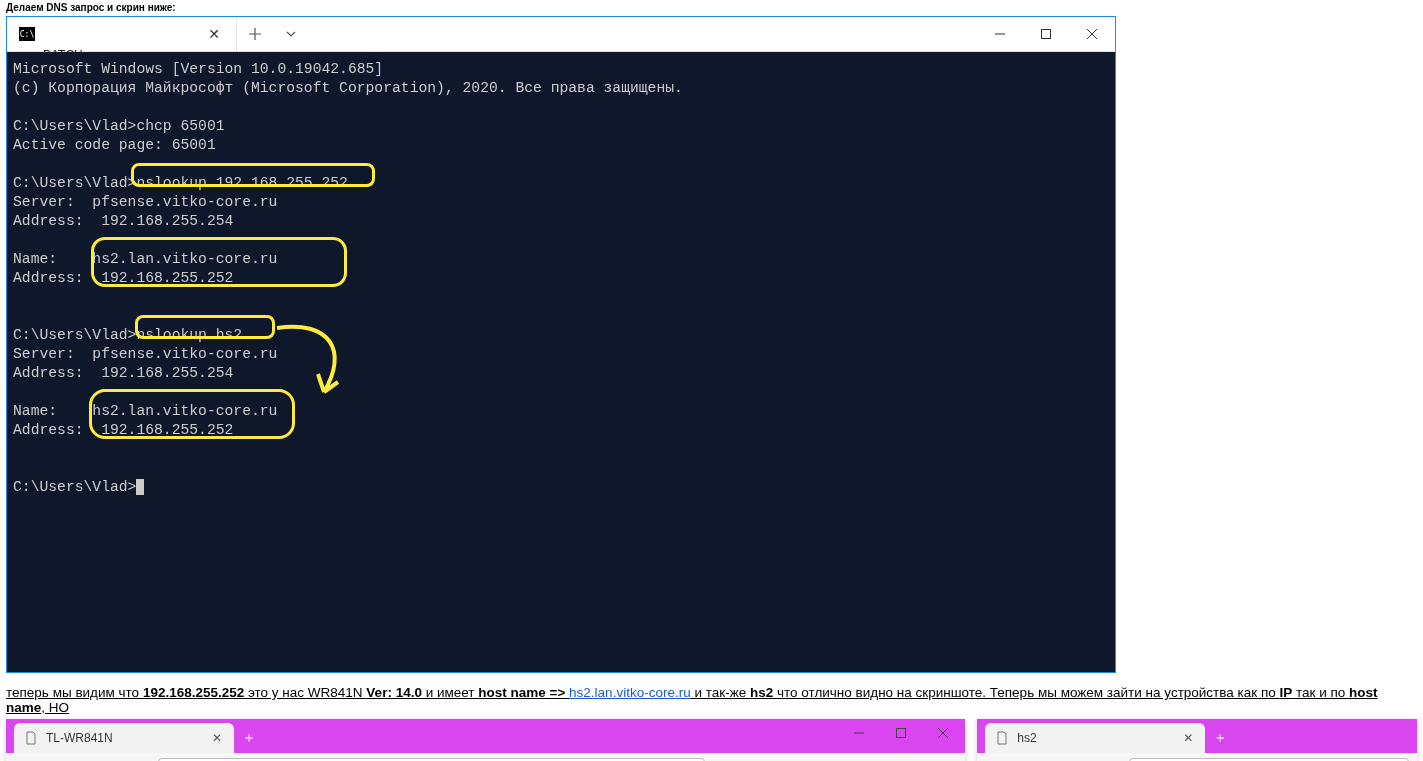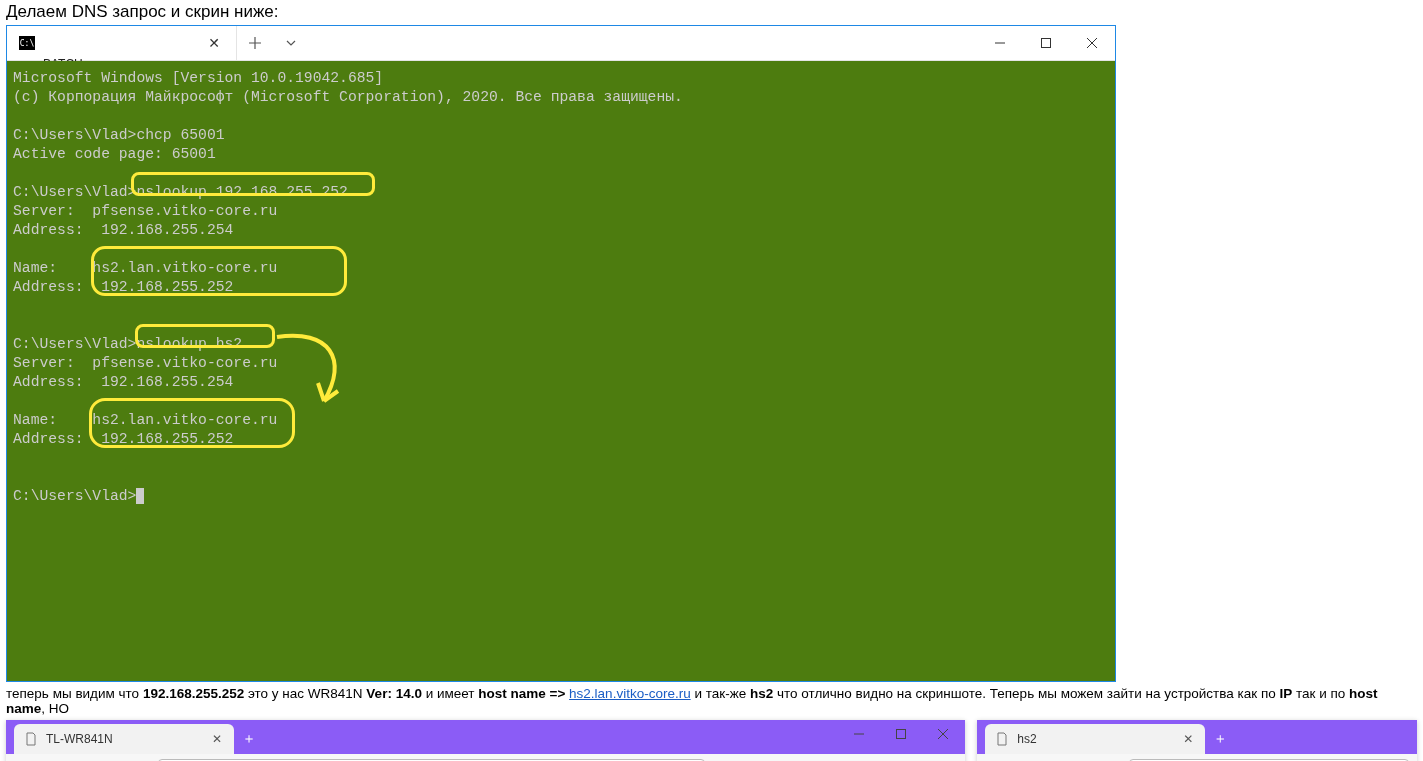--- a/index.html
+++ b/index.html
@@ -5,21 +5,21 @@
   * { box-sizing: border-box; }
   body {
     margin: 0; padding: 0;
     font-family: "Segoe UI", Arial, sans-serif;
     font-size: 14px;
     background: #fff;
     color: #000;
     width: 1423px;
   }
   .page { padding: 2px 6px 6px 6px; }
-  .intro { font-size: 17px; margin-bottom: 3px; }
+  .intro { font-size: 10px; margin-bottom: 3px; font-weight: bold; }
   .terminal-window {
     border: 1px solid #1e88e5;
     width: 1110px;
     background: #000;
     position: relative;
   }
   .titlebar {
     height: 35px;
     background: #fff;
     display: flex;
@@ -52,21 +52,21 @@
     display: flex;
     align-items: center;
   }
   .win-btn {
     width: 46px; height: 35px;
     display: flex; align-items: center; justify-content: center;
     color: #333;
   }
   .win-btn svg { width: 10px; height: 10px; }
   .terminal-body {
-    background: #4d7c0f;
+    background: #0f172a;
     color: #ccc;
     font-family: Consolas, "Courier New", monospace;
     font-size: 14.7px;
     line-height: 19px;
     padding: 8px 4px 6px 6px;
     white-space: pre;
     min-height: 620px;
     position: relative;
   }
   .hl-annot {
@@ -77,41 +77,42 @@
   }
   .hl-arrow {
     position:absolute; pointer-events:none;
   }
   .cursor {
     display:inline-block; width:8px; height:16px;
     background:#ccc; vertical-align:middle;
   }
   .outro {
     font-size: 13.5px;
-    margin-top: 4px;
+    margin-top: 12px;
     white-space: normal;
+    text-decoration: underline;
   }
   .outro b { font-weight: 700; }
   .outro a { color: #1a5dc5; text-decoration: underline; }
   .browsers-row {
     display: flex;
     gap: 12px;
     margin-top: 4px;
   }
   .browser-window {
     border: 0;
     box-shadow: 0 1px 5px rgba(0,0,0,0.2);
     background: #17aecf;
     position: relative;
   }
   .browser-left { width: 960px; }
   .browser-right { width: 440px; }
   .browser-tabs {
     height: 34px;
-    background: #8b5cf6;
+    background: #d946ef;
     display: flex;
     align-items: flex-end;
     padding: 0 8px;
     gap: 0;
     position: relative;
   }
   .btab {
     background: #f2f2f2;
     border-radius: 6px 6px 0 0;
     height: 30px;

